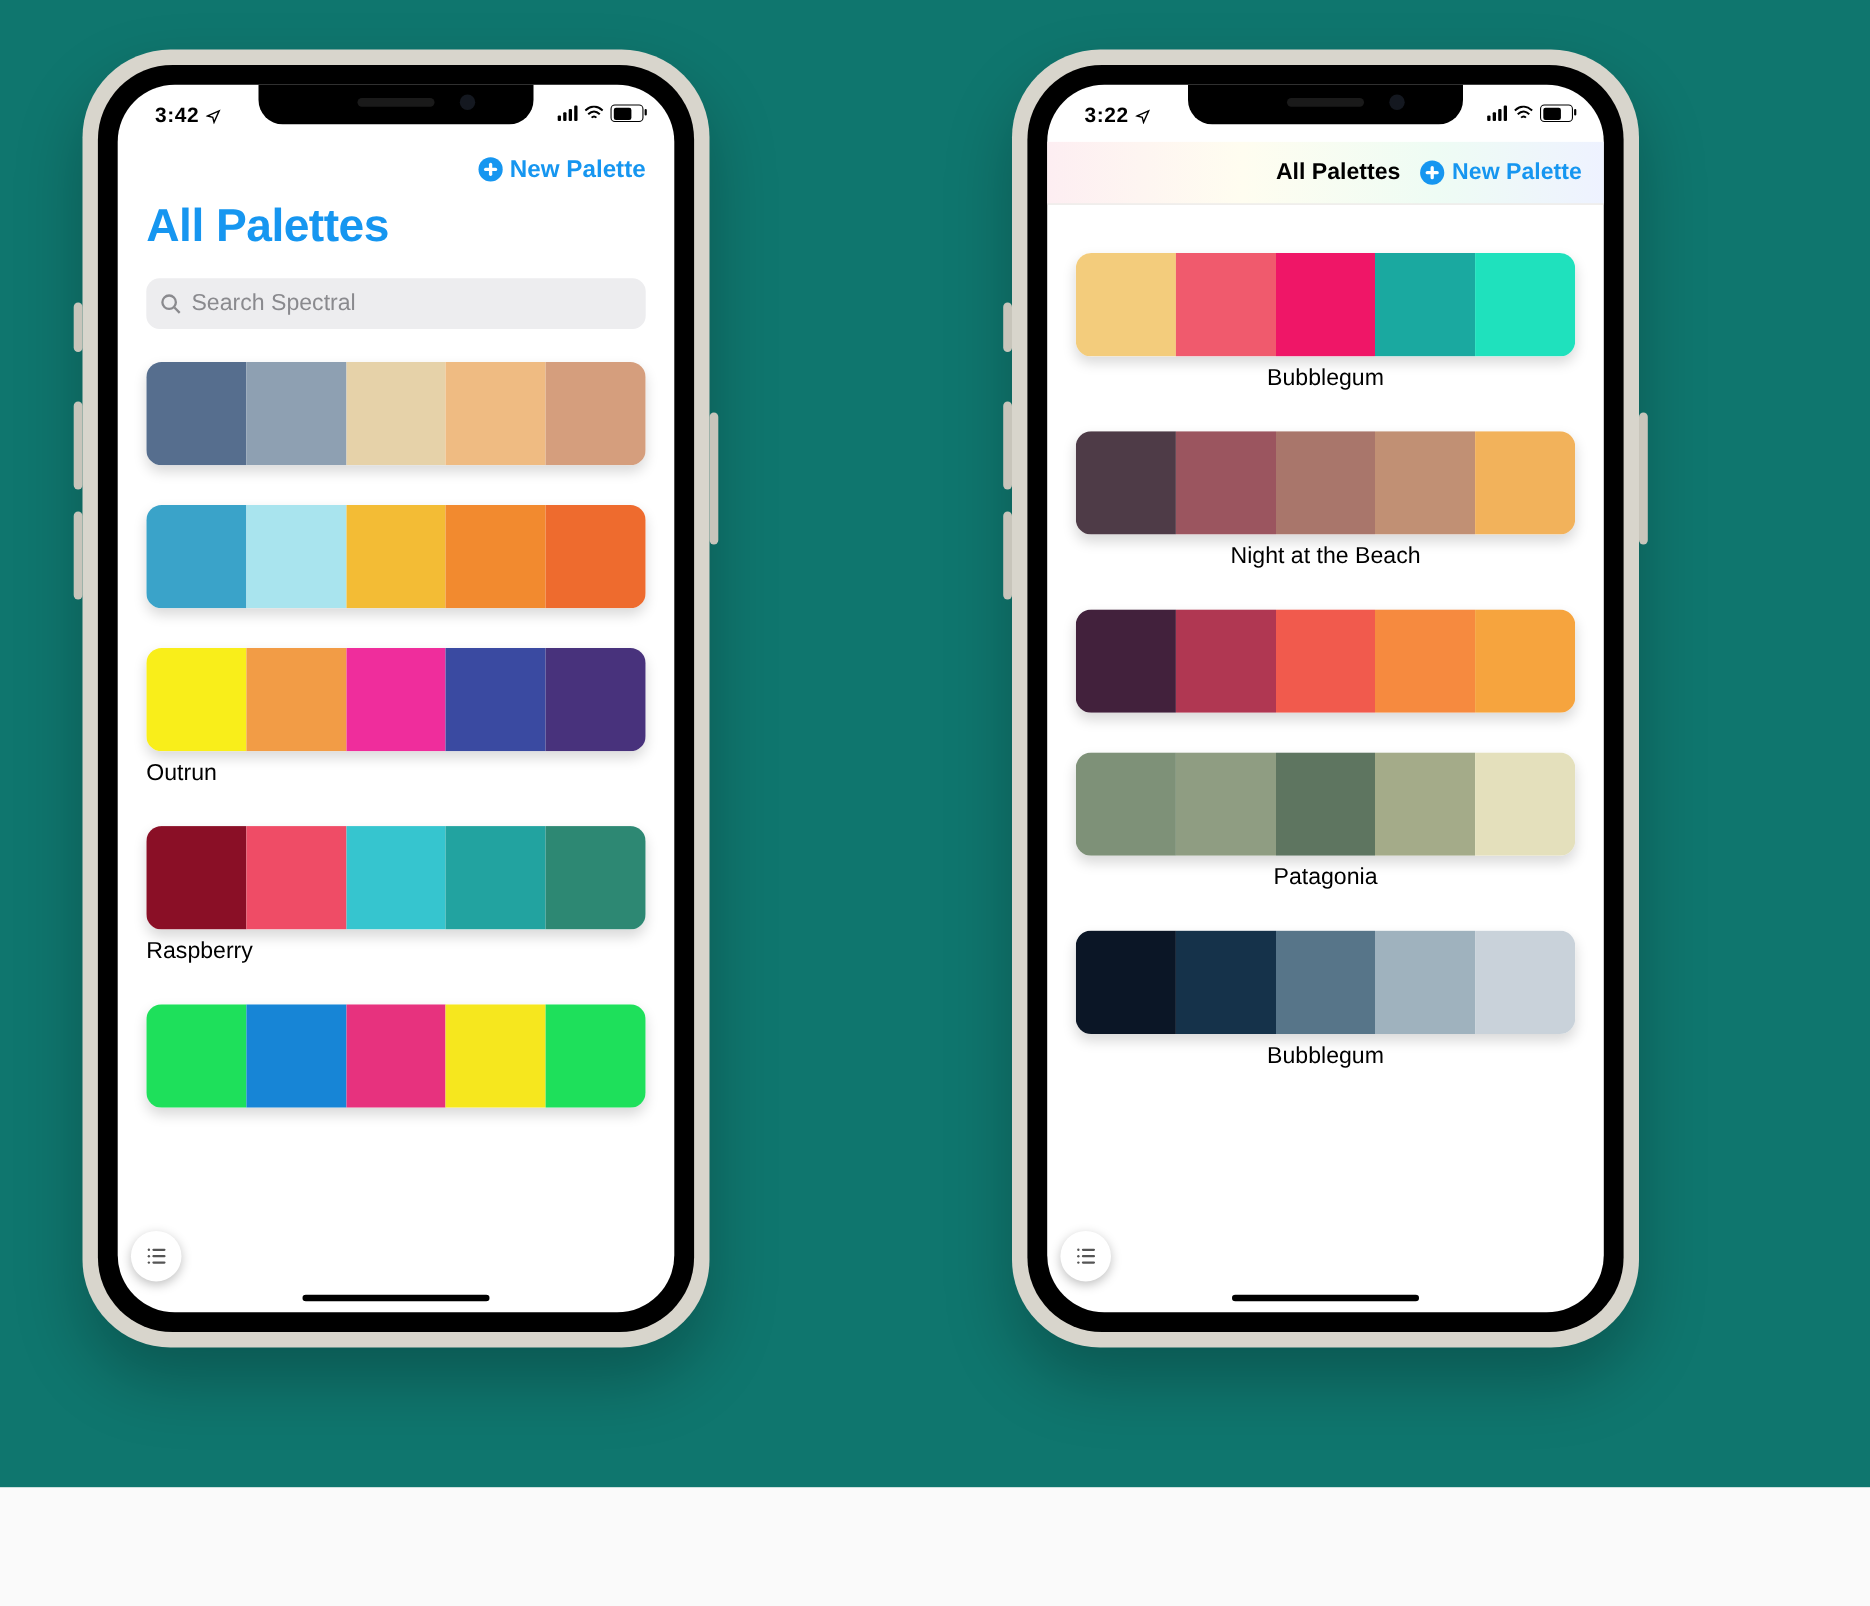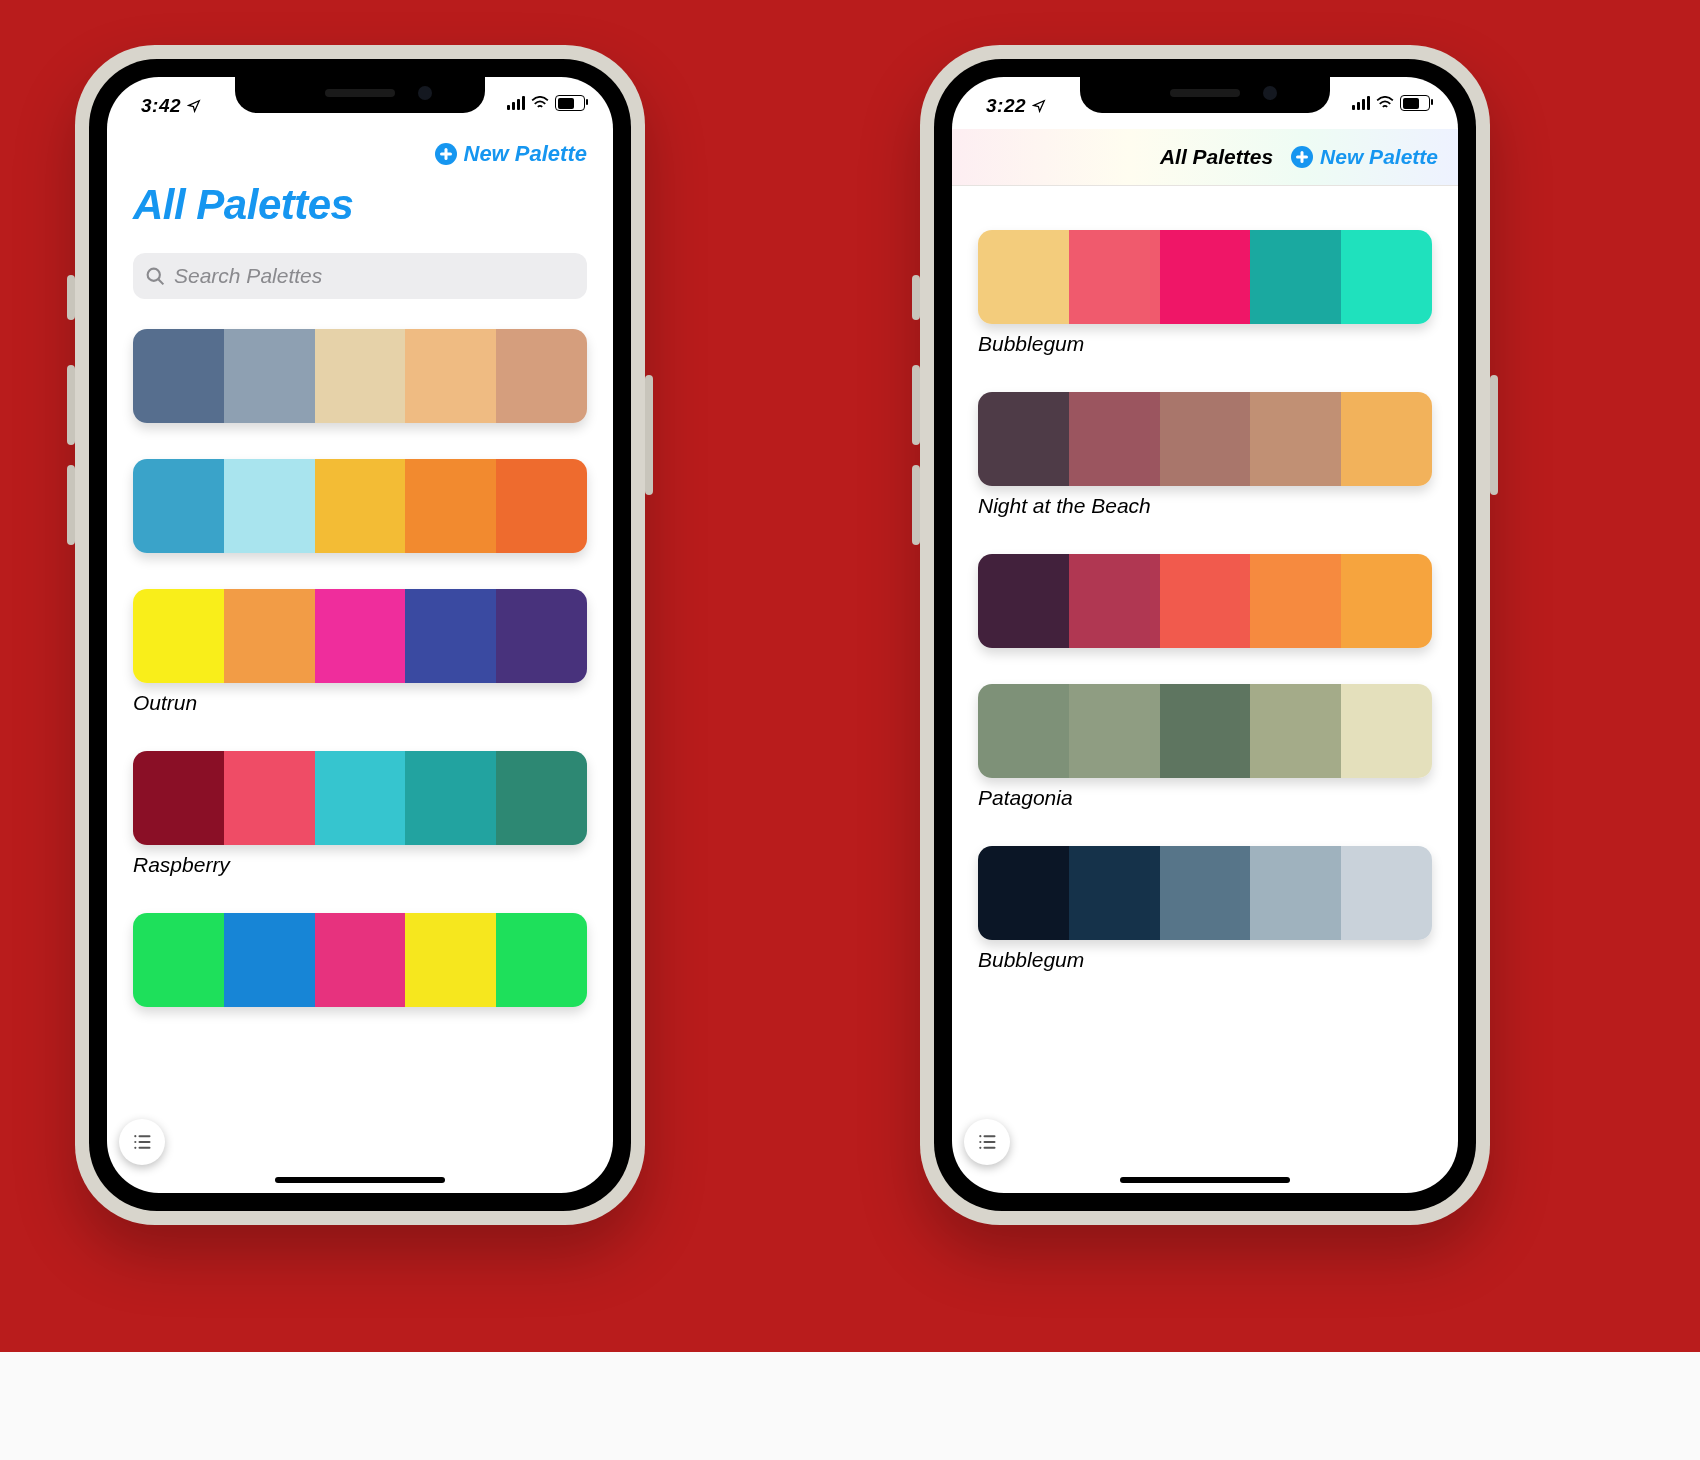--- a/index.html
+++ b/index.html
@@ -7,22 +7,21 @@
     padding:0;
     font-family:-apple-system,BlinkMacSystemFont,"Helvetica Neue",Helvetica,Arial,sans-serif;
     background:#fafafa;
     width:1700px;
     height:1460px;
   }
   .stage{
     width:1700px;
     height:1352px;
     position:relative;
-    background:#b91c1c;
-    font-style:italic;
+    background:#0f766e;
   }
   .phone{
     position:absolute;
     width:570px;
     height:1180px;
     border-radius:80px;
     background:#d8d5cc;
     box-shadow:0 30px 60px rgba(0,0,0,.25);
   }
   #phone-left{ left:75px; top:45px;}
@@ -177,21 +176,21 @@
     gap:18px;
     background:linear-gradient(90deg,#fdeef2 0%,#fffdf0 35%,#eefcf4 70%,#eef2ff 100%);
   }
   .nav-sm .title{
     font-size:21px;
     font-weight:700;
     color:#000;
     margin-left:auto;
   }
   .nav-sm .new-btn{font-size:21px;}
-  #phone-right .scroll{padding-top:44px;}
+  #phone-right .scroll{padding-top:44px;text-align:center;}
 
   
   .scroll{
     padding:0 26px 140px;
   }
   .palette{
     margin-bottom:36px;
   }
   .swatches{
     display:flex;
@@ -280,21 +279,21 @@
               <span>New Palette</span>
             </div>
           </div>
           <h1>All Palettes</h1>
 
           <div class="search">
             <svg viewBox="0 0 24 24" fill="none" stroke-width="2.4">
                 <circle cx="10" cy="10" r="7"></circle>
                 <line x1="21" y1="21" x2="15.5" y2="15.5"></line>
               </svg>
-            <span>Search Palettes</span>
+            <span>Search Spectral</span>
           </div>
         </div>
 
         <div class="scroll" id="list-left">
             <div class="palette">
               <div class="swatches">
                 <span style="background: rgb(86, 110, 142);"></span>
                 <span style="background: rgb(142, 160, 178);"></span>
                 <span style="background: rgb(230, 210, 169);"></span>
                 <span style="background: rgb(239, 187, 130);"></span>

